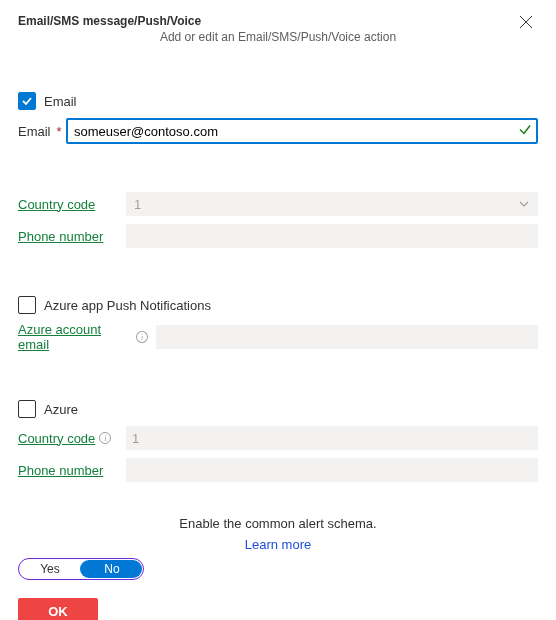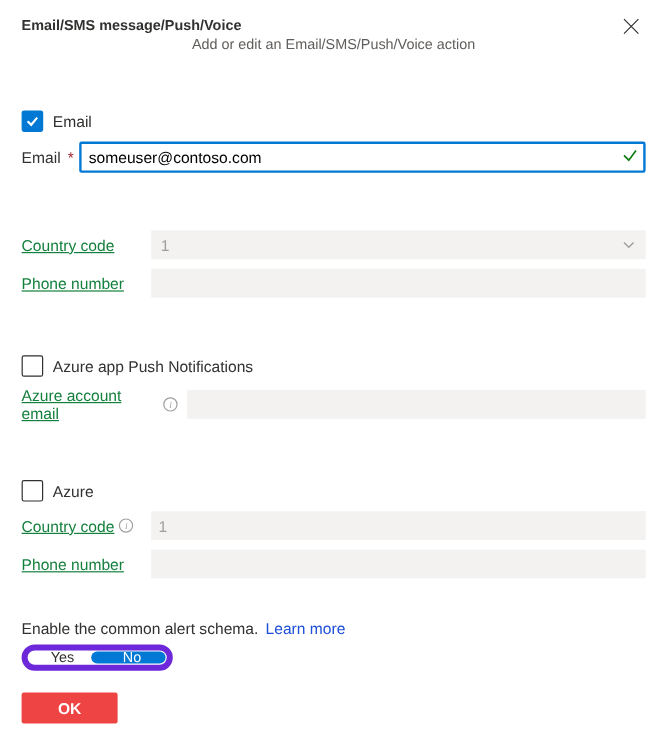--- a/index.html
+++ b/index.html
@@ -49,24 +49,24 @@
   .select-disabled {
     flex:1; height:24px; background:#f3f2f1; border:none;
     display:flex; align-items:center; justify-content:space-between;
     padding:0 8px; color:#a19f9d; font-size:13px;
   }
   .label-col { width:100px; flex-shrink:0; display:flex; align-items:center; gap:4px;}
   .label-col.narrow { width:40px; }
   .info-ico { width:12px; height:12px; border:1px solid #a19f9d; border-radius:50%;
     display:inline-flex; align-items:center; justify-content:center; font-size:8px;
     color:#a19f9d; font-style:italic; font-family:Georgia,serif; cursor:help;}
-  .schema-row { margin-top: 34px; font-size:13px; display:flex; align-items:center; gap:6px;}
+  .schema-row { margin-top: 34px; font-size:13px; display:flex; align-items:center; gap:6px;flex-direction:column;}
   .link { color:#1d4ed8; cursor:pointer; }
   .toggle {
-    margin-top:6px; width:126px; height:22px; border:5px solid #6d28d9;
+    margin-top:6px; width:126px; height:22px; border:1px solid #6d28d9;
     border-radius:11px; display:flex; align-items:center; position:relative;
     font-size:12px; cursor:pointer; overflow:hidden;
   }
   .toggle .opt { flex:1; text-align:center; z-index:1; }
   .toggle .opt.yes { color:#323130; }
   .toggle .opt.no  { color:#fff; }
   .toggle .pill {
     position:absolute; right:1px; top:1px; bottom:1px; width:62px;
     background:#0078d4; border-radius:10px;
   }

